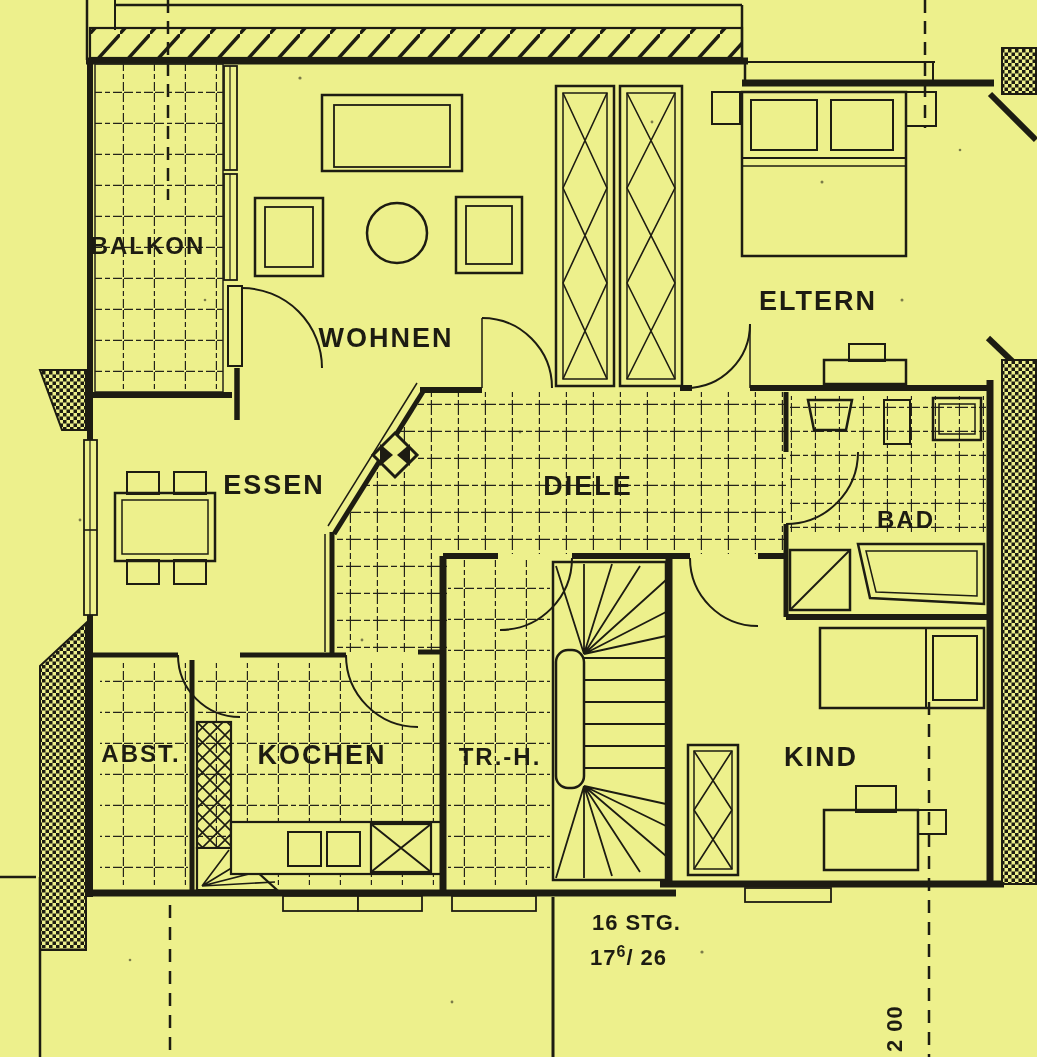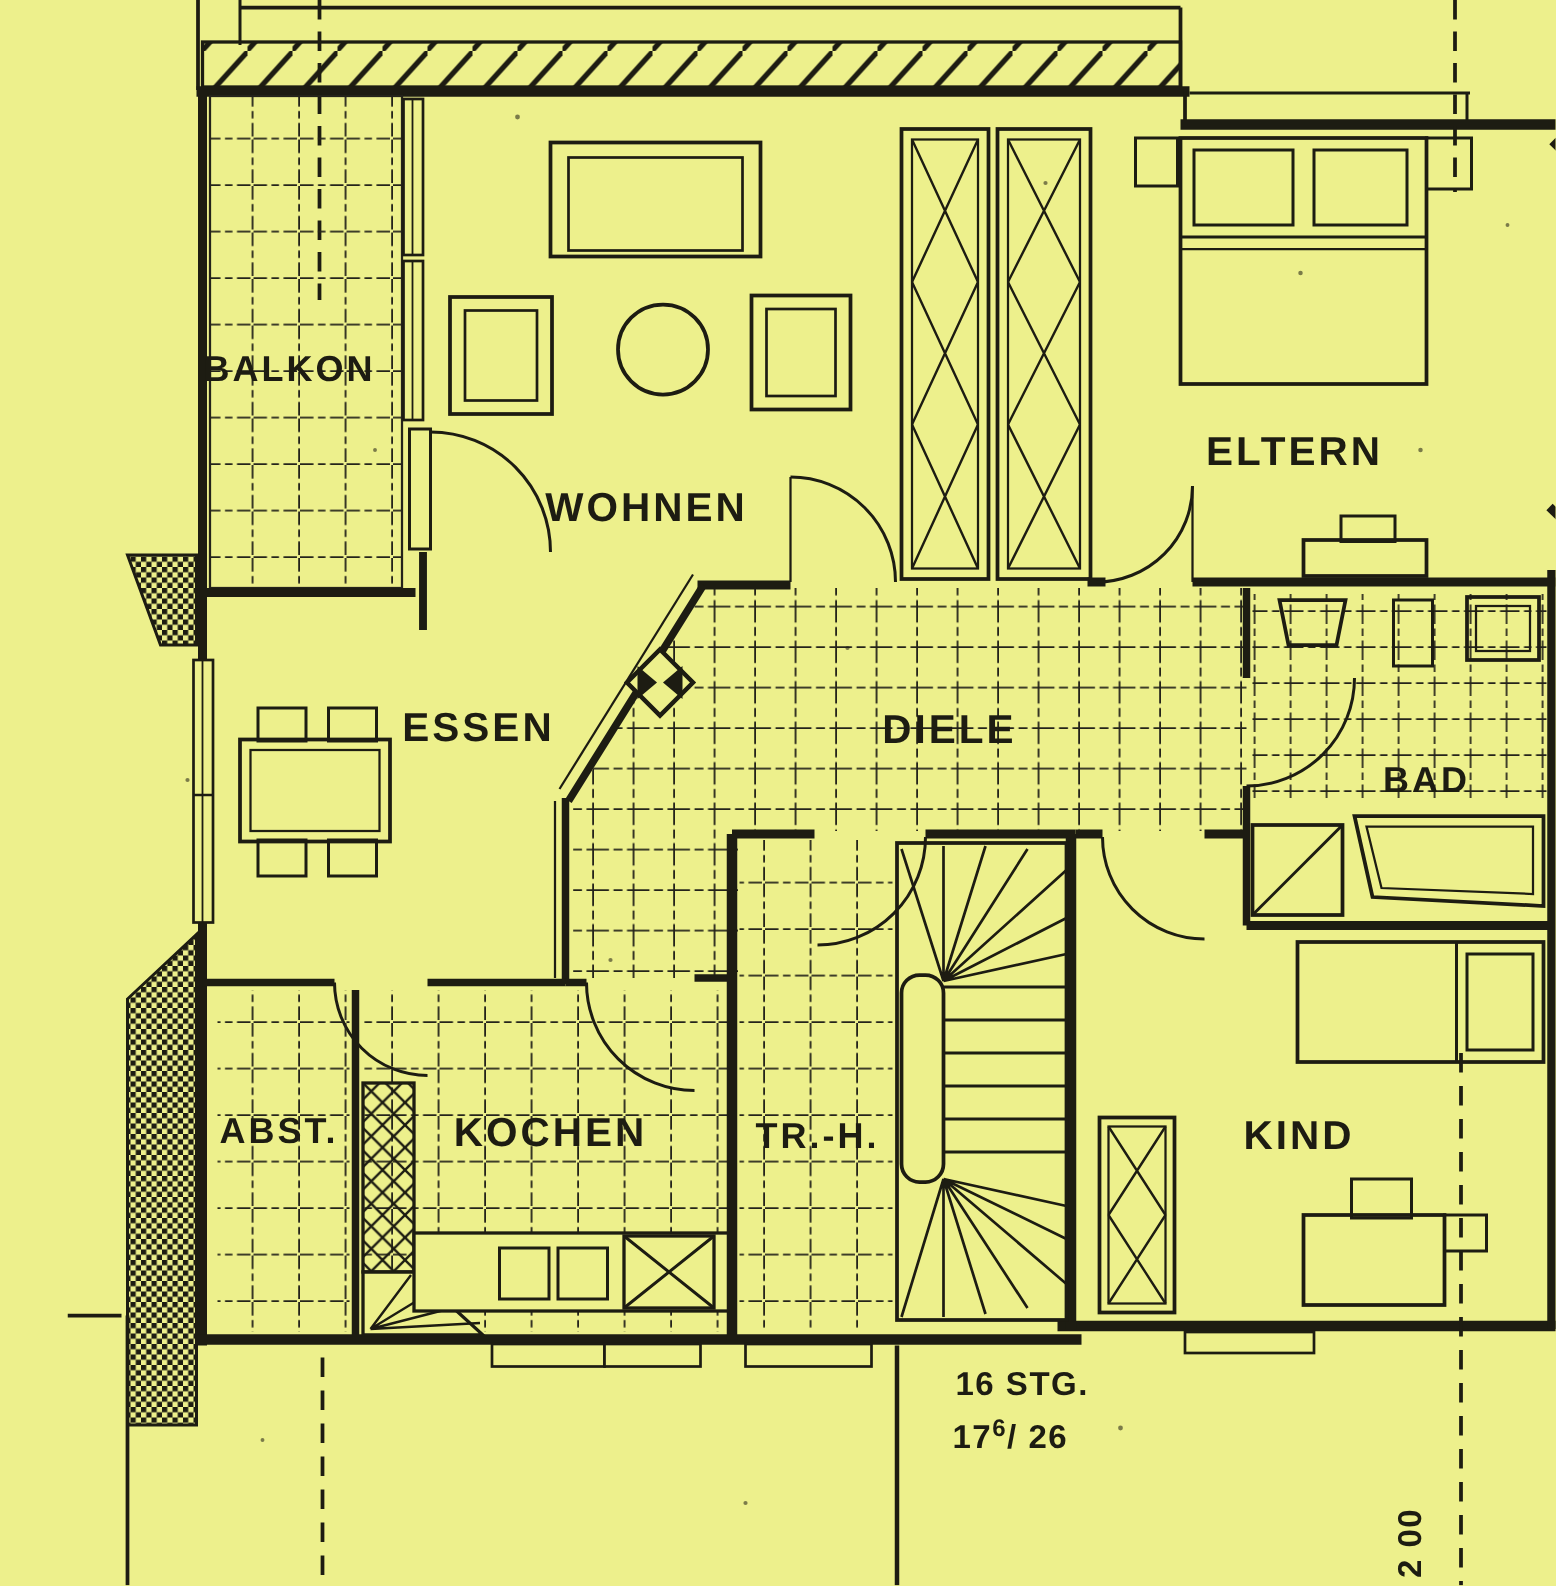--- a/index.html
+++ b/index.html
@@ -1,21 +1,21 @@
 <!DOCTYPE html>
 <html><head>
 <meta charset="utf-8">
 <style>
   html,body{margin:0;padding:0;}
   body{
     width:1037px;height:1057px;overflow:hidden;
     background:#edf08c;
     font-family:"Liberation Sans", sans-serif;
   }
-  #plan-root{position:relative;width:973px;height:1057px;padding-left:45px;}
+  #plan-root{position:relative;width:973px;height:1057px;}
   svg{display:block;}
   text{
     font-family:"Liberation Sans", sans-serif;
     font-weight:bold;
     fill:#1d1c12;
     letter-spacing:2px;
   }
   .room-label{font-size:27px;}
   .room-label-small{font-size:24px;}
   .note-label{font-size:22px;letter-spacing:1px;}

